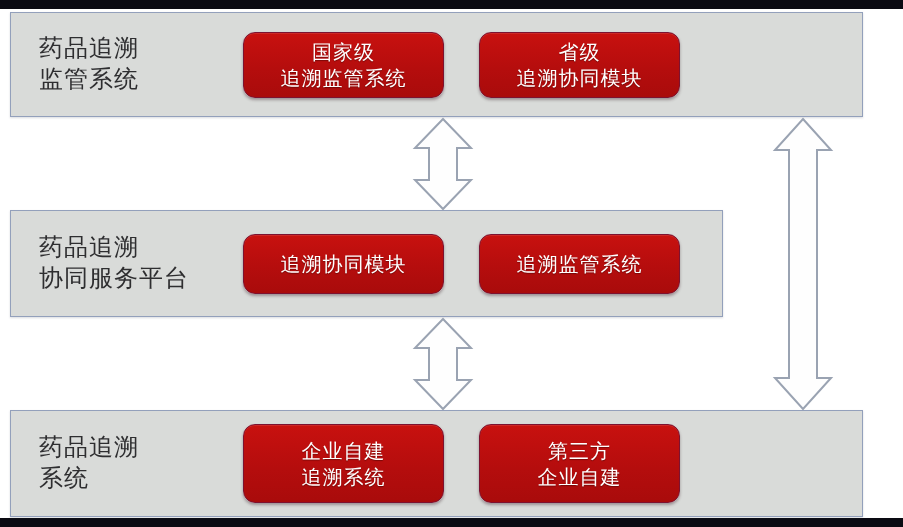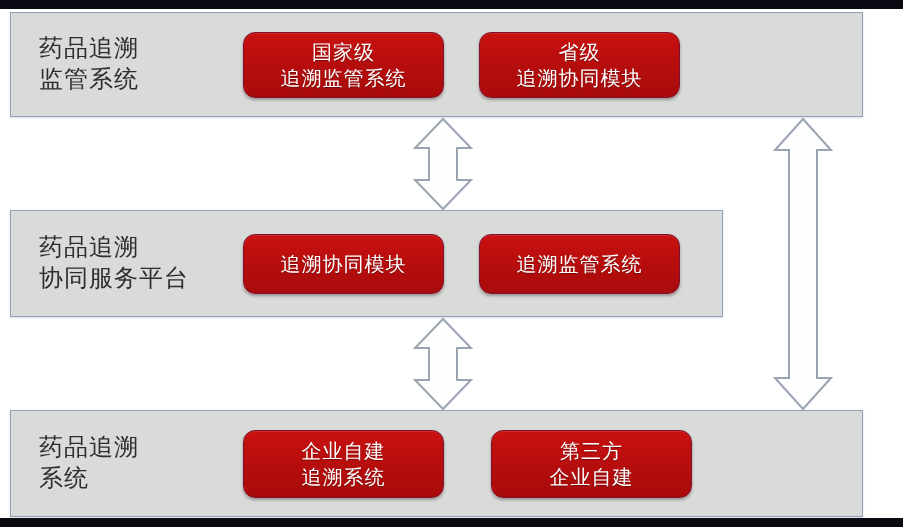--- a/index.html
+++ b/index.html
@@ -86,21 +86,21 @@
   
   .band-regulatory .module-row { left: 232px; }
   .band-regulatory .module-box { width: 201px; height: 66px; margin-right: 35px; }
 
   
   .band-platform .module-row { left: 232px; }
   .band-platform .module-box { width: 201px; height: 60px; margin-right: 35px; }
 
   
   .band-enterprise .module-row { left: 232px; }
-  .band-enterprise .module-box { width: 201px; height: 68px; margin-right: 47px; }
+  .band-enterprise .module-box { width: 201px; height: 79px; margin-right: 35px; }
 
   
   .connector {
     position: absolute;
   }
   .connector svg { display: block; }
   .connector polygon {
     fill: #fefefe;
     stroke: #9aa3b2;
     stroke-width: 2;

